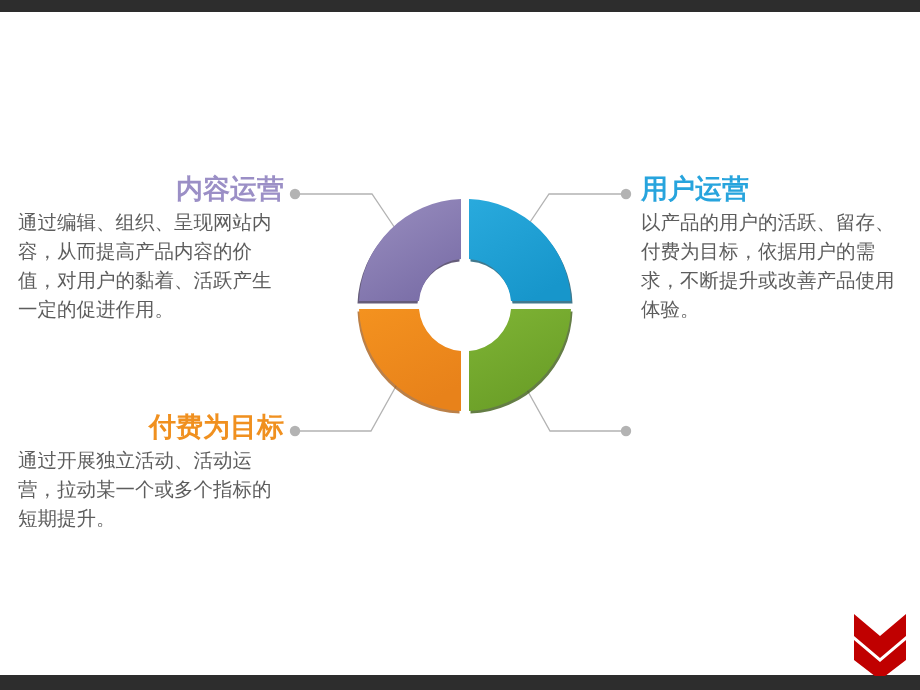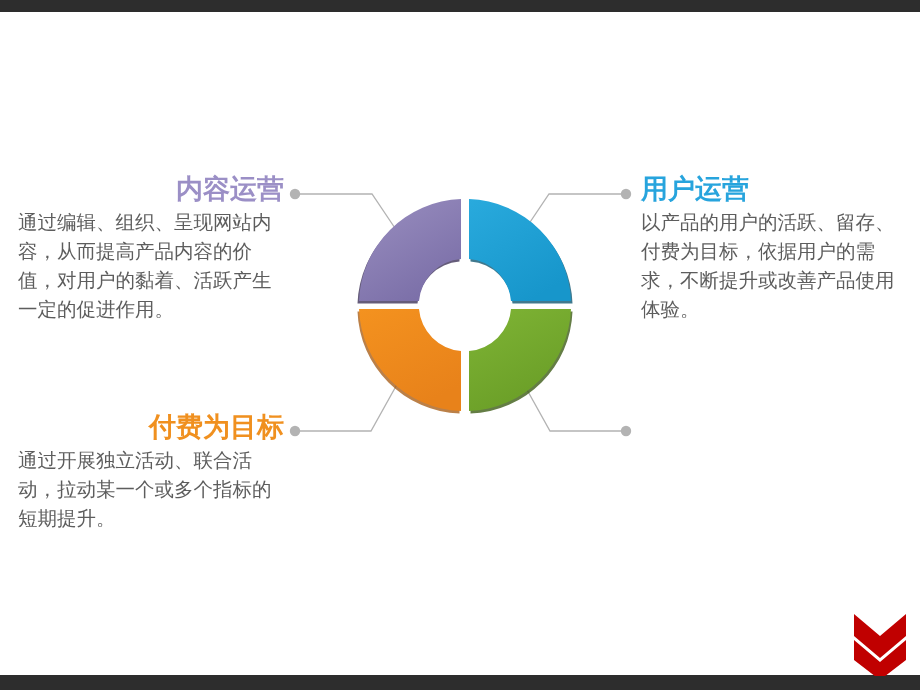--- a/index.html
+++ b/index.html
@@ -165,21 +165,21 @@
     <div class="body">通过编辑、组织、呈现网站内容，从而提高产品内容的价值，对用户的黏着、活跃产生一定的促进作用。</div>
   </div>
 
   <div class="block" id="block-user">
     <div class="heading heading-right">用户运营</div>
     <div class="body">以产品的用户的活跃、留存、付费为目标，依据用户的需求，不断提升或改善产品使用体验。</div>
   </div>
 
   <div class="block block-left" id="block-activity">
     <div class="heading heading-left">付费为目标</div>
-    <div class="body">通过开展独立活动、联合活动，拉动某一个或多个指标的短期提升。</div>
+    <div class="body">通过开展独立活动、活动运营，拉动某一个或多个指标的短期提升。</div>
   </div>
 
 
   <svg id="chevrons" viewBox="0 0 60 64" xmlns="http://www.w3.org/2000/svg">
     <path d="M4 2 L30 24 L56 2 L56 24 L30 46 L4 24 Z" fill="#c00000"></path>
     <path d="M4 28 L30 50 L56 28 L56 48 L30 68 L4 48 Z" fill="#c00000"></path>
   </svg>
 
 </div>
 

